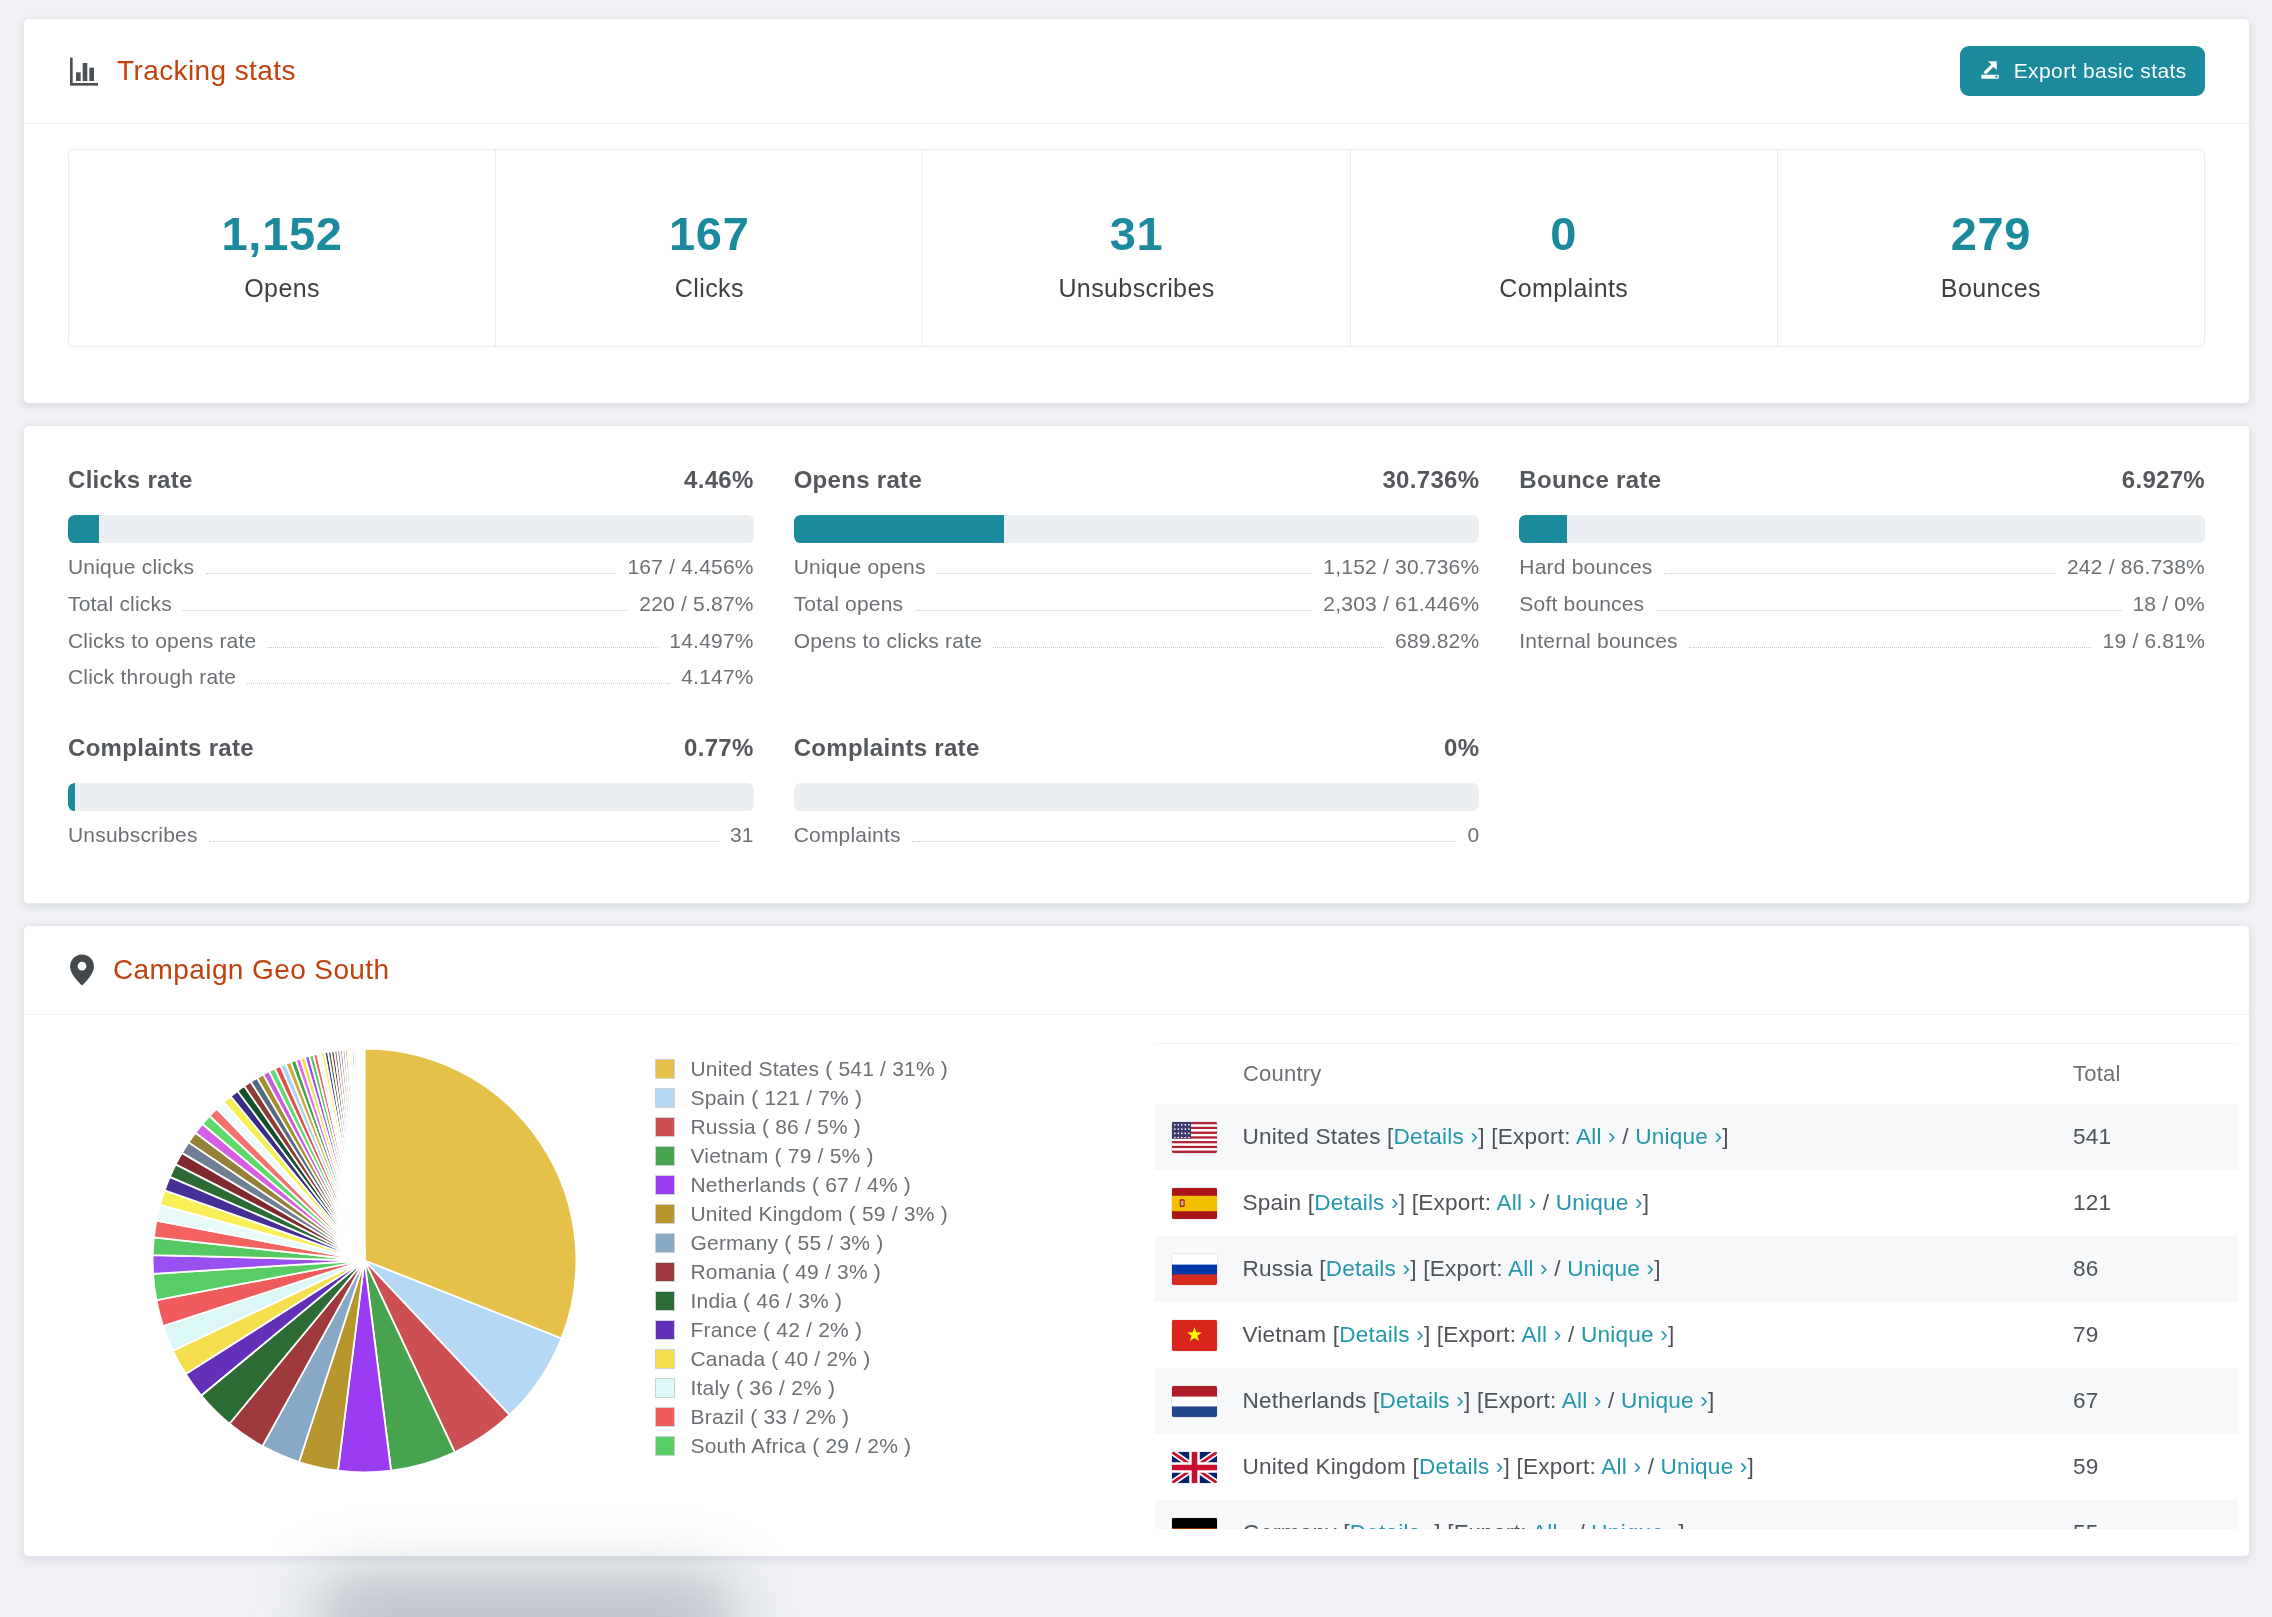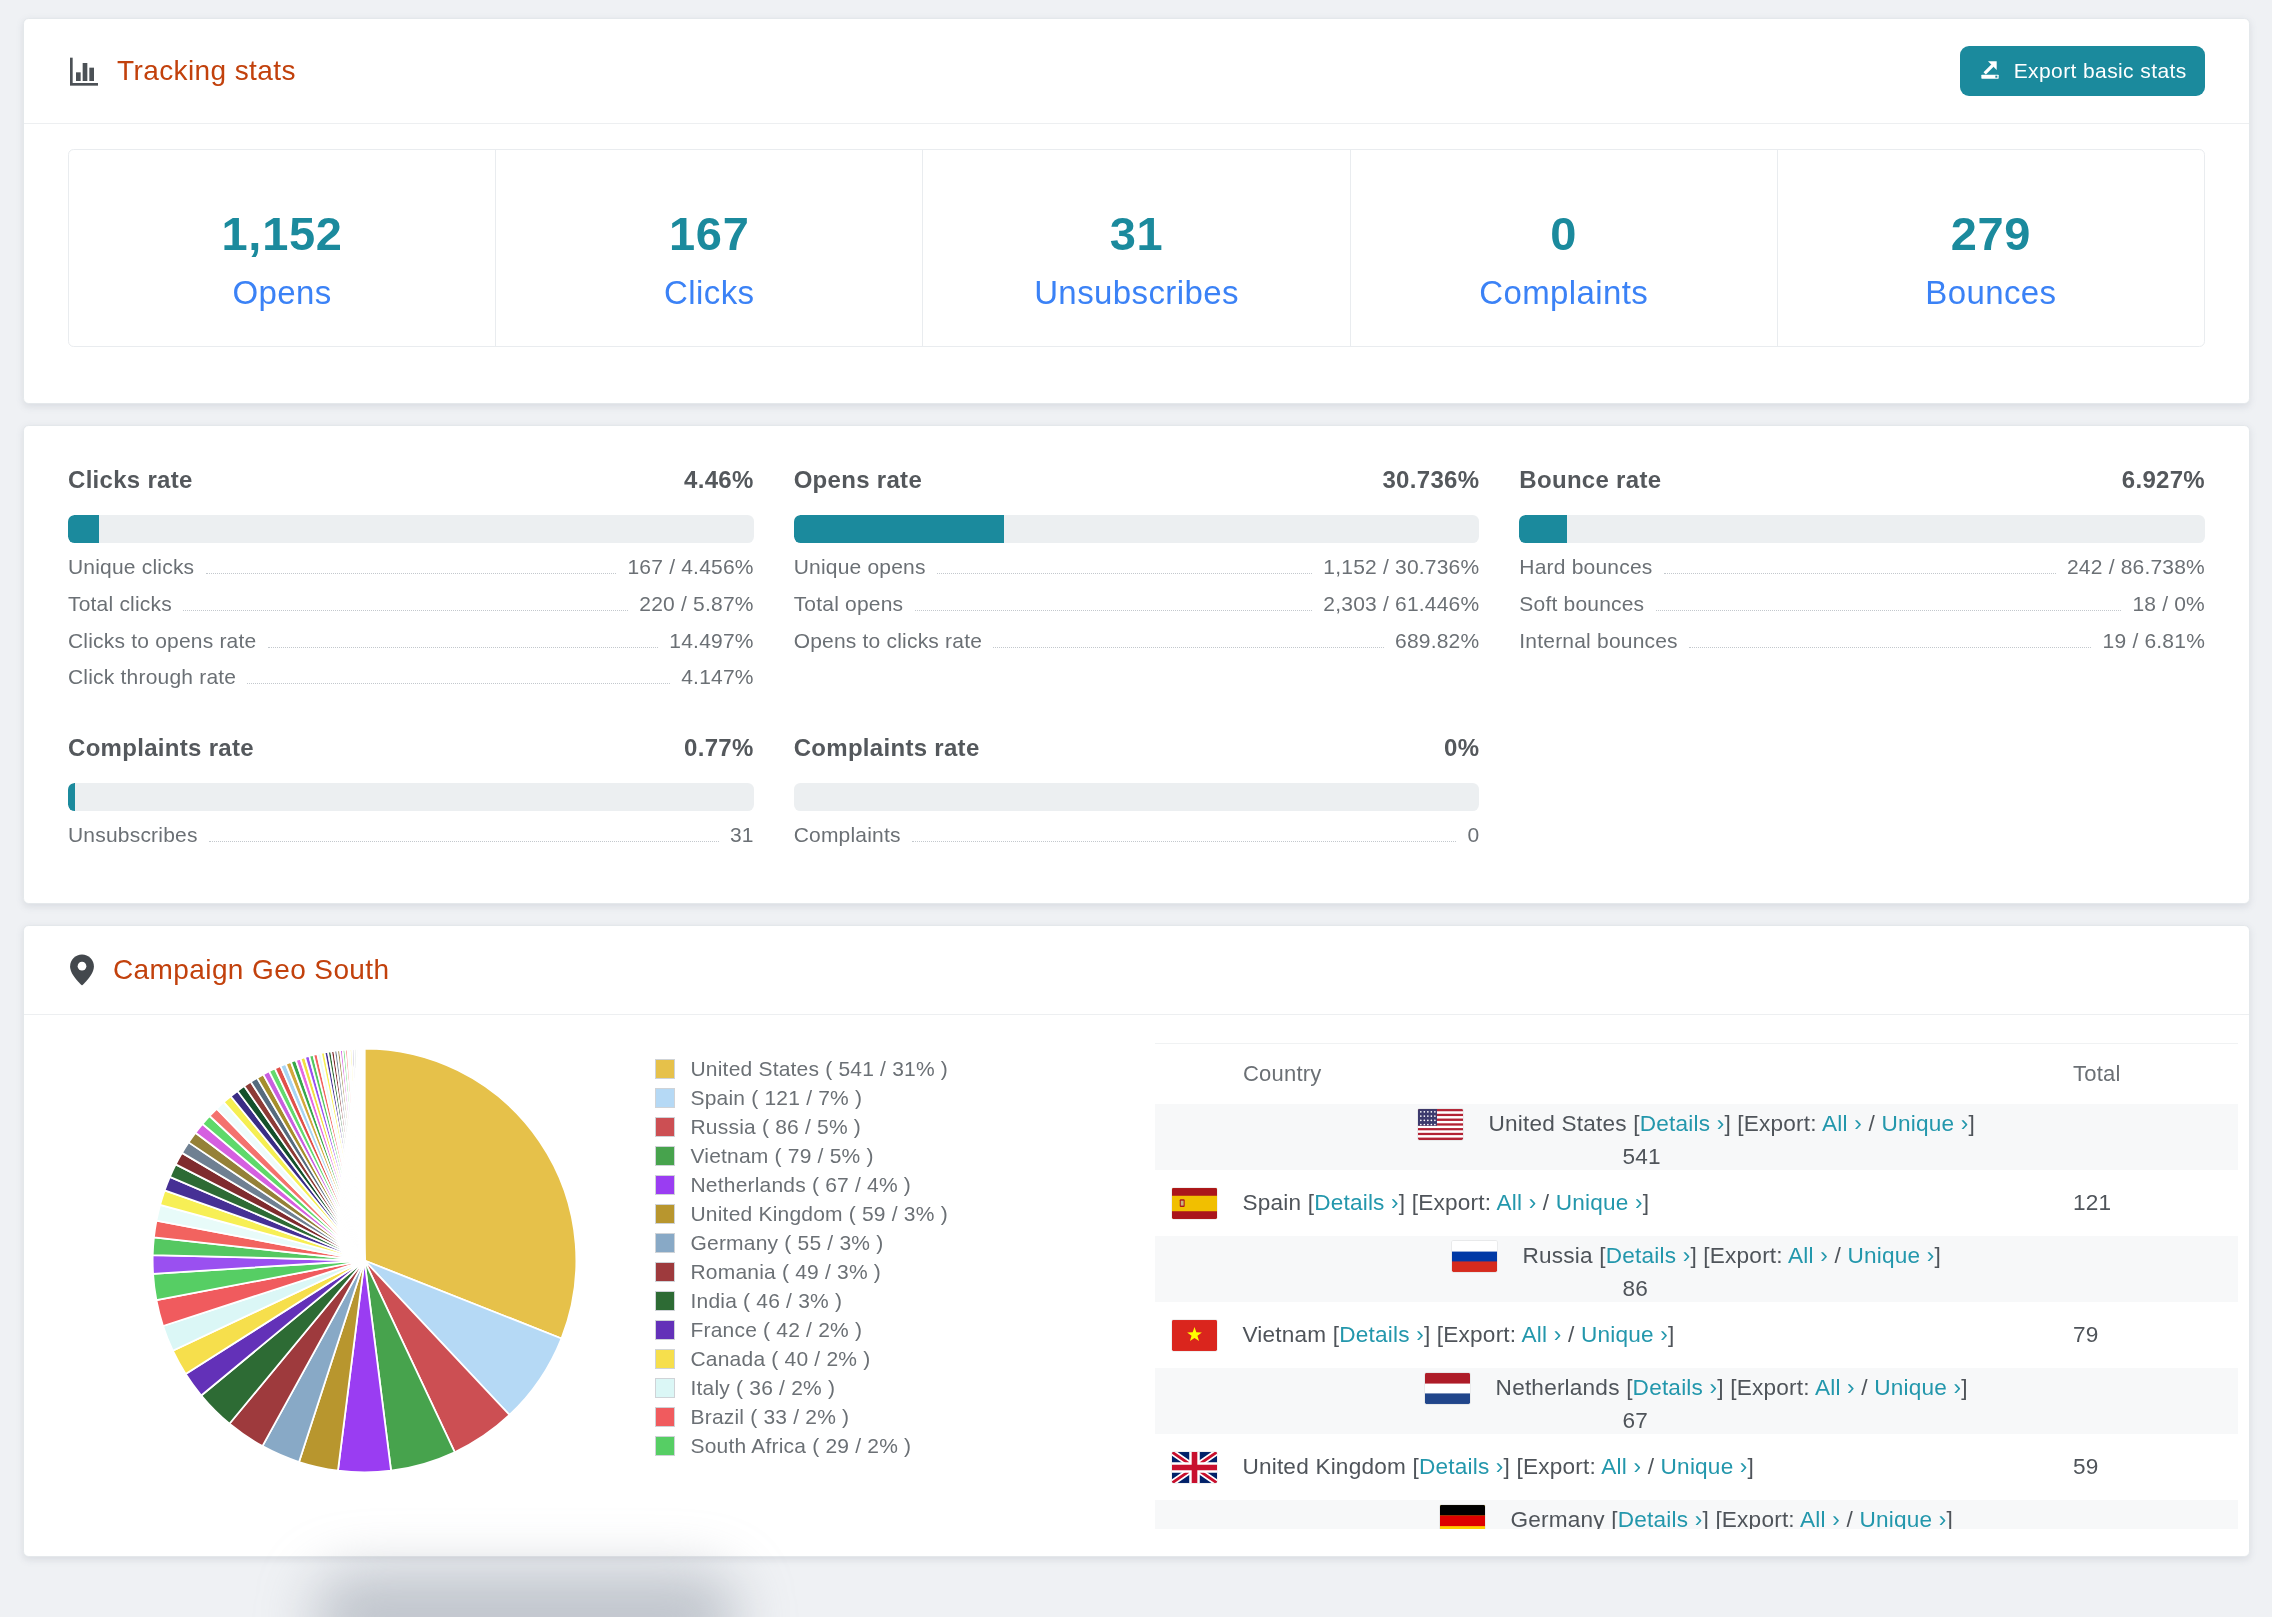--- a/index.html
+++ b/index.html
@@ -39,21 +39,21 @@
   .stats-box {
     display:flex;
     margin:25.4px 44px 56px;
     border:1.4px solid #e9ecef;
     border-radius:5.6px;
     height:198px;
   }
   .stat-cell { flex:1; text-align:center; padding-top:56px; border-right:1.4px solid #e9ecef; }
   .stat-cell:last-child { border-right:none; }
   .stat-value { font-size:47px; font-weight:700; color:var(--accent,#1b8a9d); letter-spacing:0.7px; }
-  .stat-label { font-size:33px; color:#3b82f6; margin-top:12.7px; letter-spacing:0.4px; }
+  .stat-label { font-size:25px; color:#404040; margin-top:12.7px; letter-spacing:0.4px; }
 
   
   .rates-grid {
     display:grid;
     grid-template-columns:repeat(3,1fr);
     column-gap:40px; row-gap:45px;
     padding:40px 44px 56px;
   }
   .rate-head { display:flex; justify-content:space-between; align-items:baseline; margin-bottom:21px; }
   .rate-title, .rate-value { font-size:24px; font-weight:700; color:#54585c; letter-spacing:0.3px; }
@@ -69,21 +69,21 @@
   
   .geo-content { display:flex; padding:28px 11px 0 44px; }
   .geo-left { width:1087px; display:flex; align-items:flex-start; flex-shrink:0; }
   .pie-svg { margin-left:79px; }
   .legend { list-style:none; margin:11.3px 0 0 73px; }
   .legend li { display:flex; align-items:center; height:29px; font-size:21px; color:#6b7075; letter-spacing:0.2px; }
   .legend-swatch { width:20px; height:20px; border:1.4px solid #cfd3d7; margin-right:15.5px; flex-shrink:0; }
 
   .geo-table { flex:1; border-top:1.4px solid #f0f2f3; height:486px; overflow:hidden; }
   .geo-row { display:flex; align-items:center; height:66px; padding:0 17px; font-size:22.6px; color:#4f545a; }
-  .geo-row.alt { background:#f7f8f9;flex-direction:column; }
+  .geo-row.alt { background:#f7f8f9; }
   .geo-head { height:60px; color:#6b7075; font-size:22px; }
   .th-country { flex:1; padding-left:71px; letter-spacing:0.2px; }
   .col-country { flex:1; display:flex; align-items:center; }
   .flag { width:45px; height:31px; margin-right:25.4px; flex-shrink:0; box-shadow:0 0 0 0.7px rgba(0,0,0,.08); border-radius:1.4px; overflow:hidden; }
   .flag svg { display:block; }
   .country-text { letter-spacing:0.2px; }
   .tbl-link { color:#2397ac; cursor:pointer; text-decoration:none; }
   .col-total { width:148px; letter-spacing:0.2px; }
 
   .bottom-blur {

